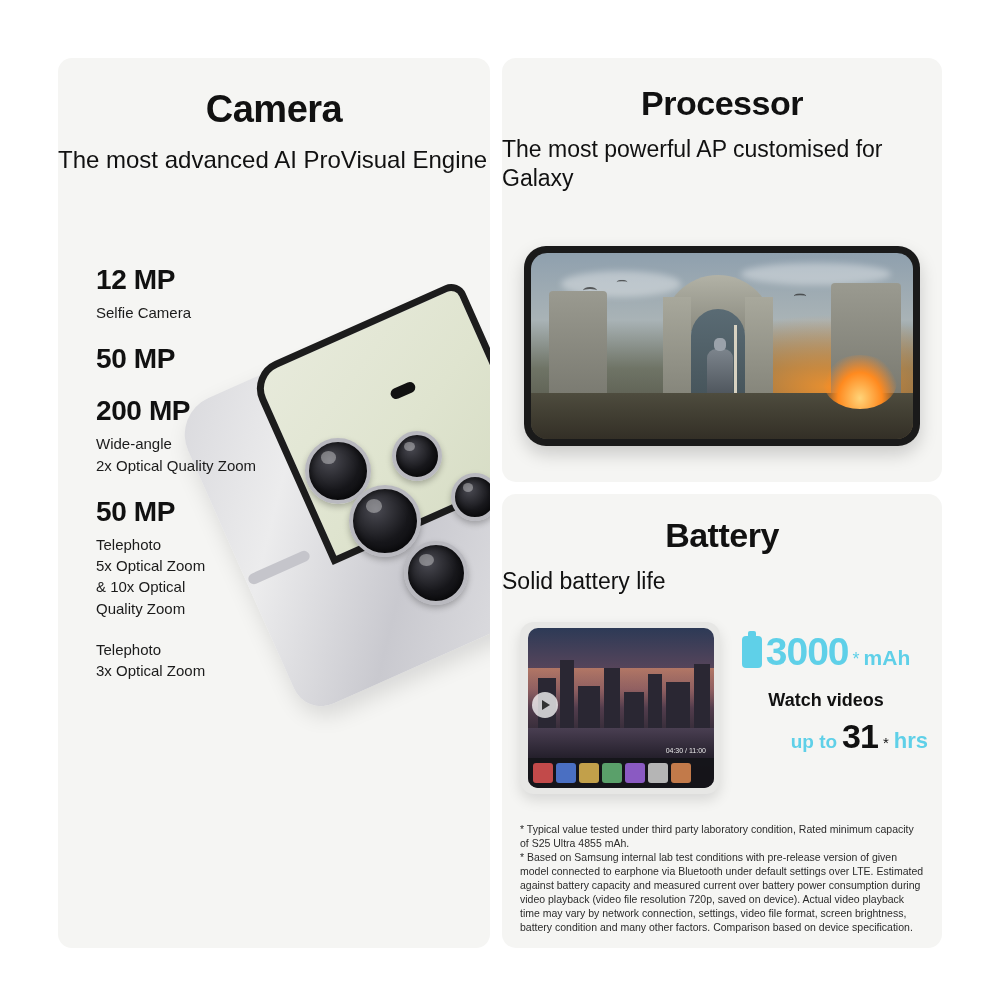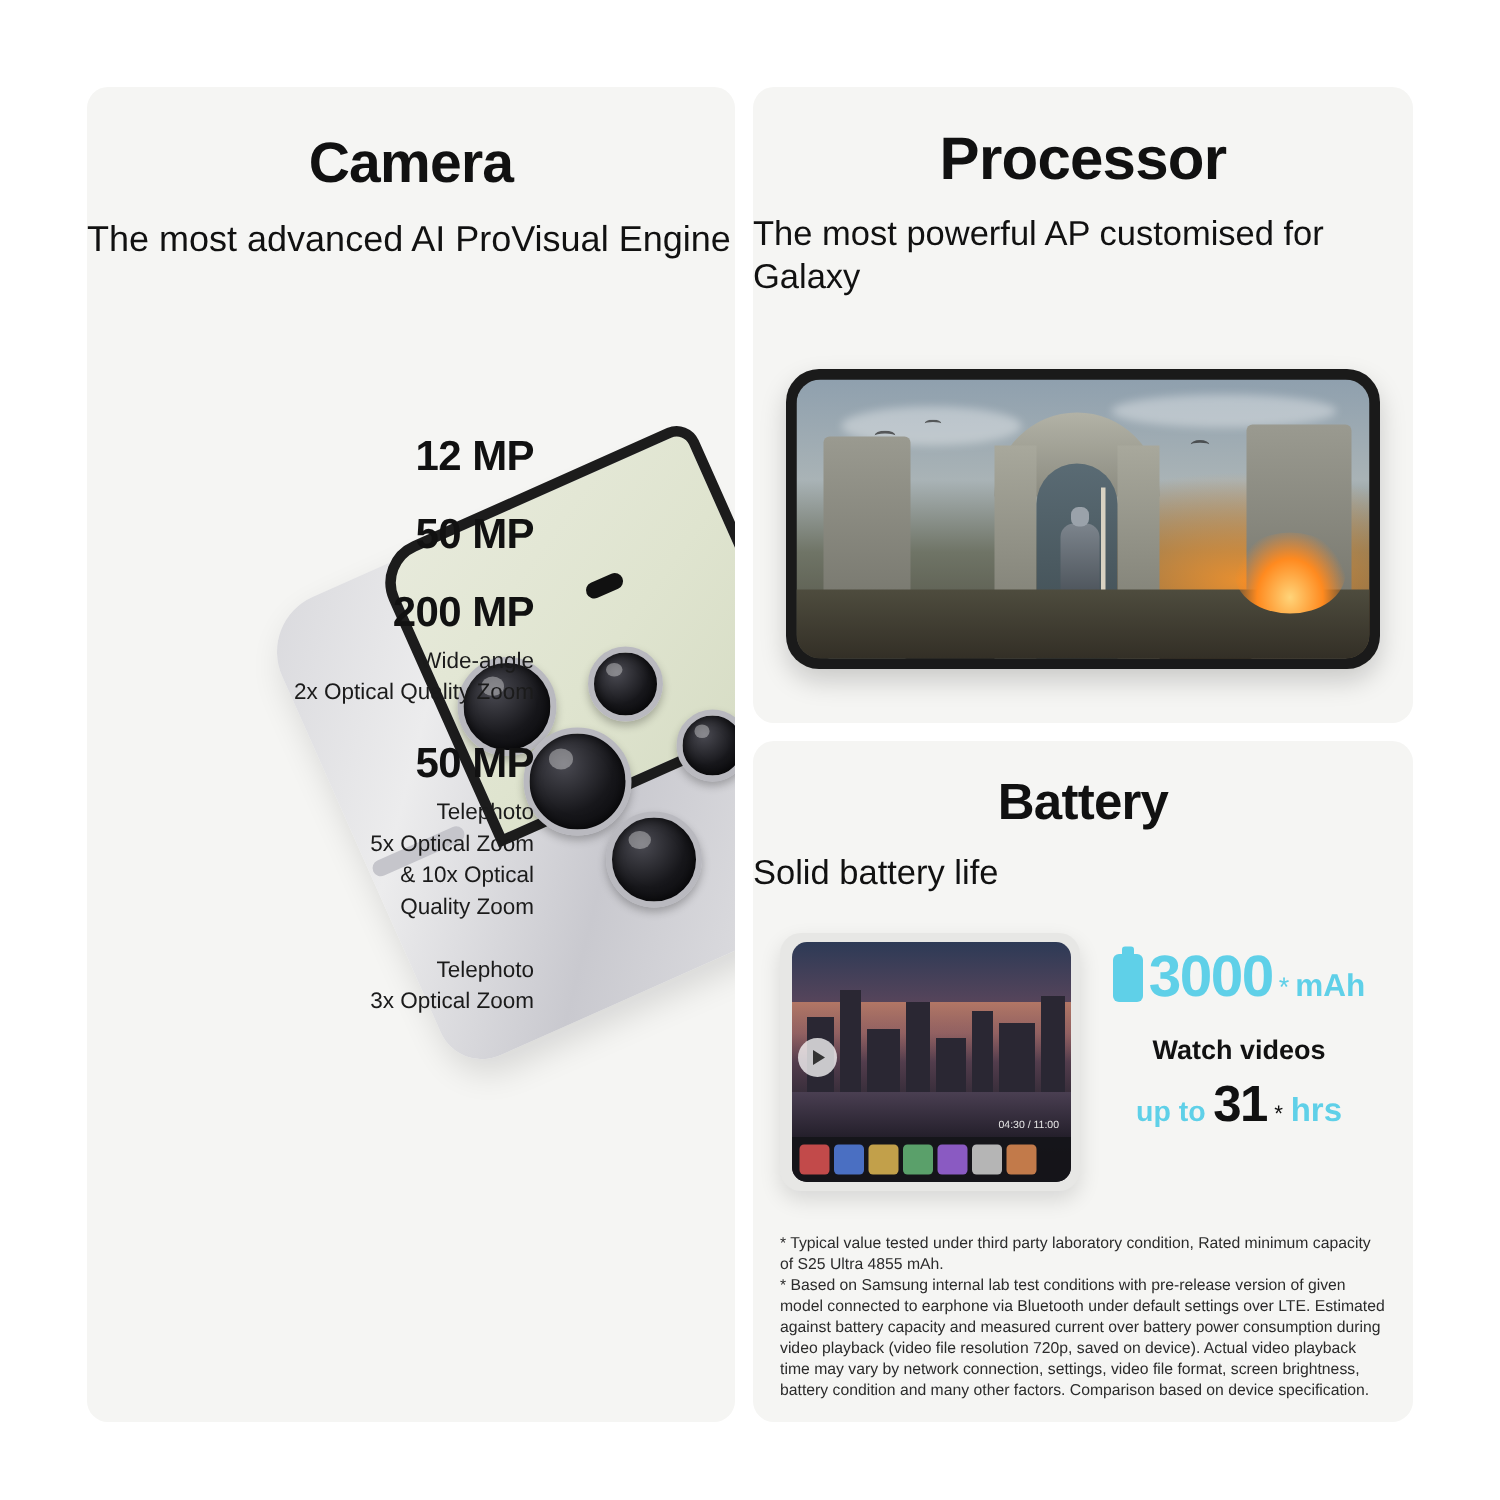--- a/index.html
+++ b/index.html
@@ -39,24 +39,23 @@
     line-height: 1.28;
   }
 
   
   #panel-camera .panel-title { font-size: 38px; margin-top: 30px; }
   #panel-camera .panel-sub   { font-size: 24px; margin-top: 14px; }
 
   .spec-list {
     position: absolute;
     left: 38px;
-    top: 230px;
+    top: 206px;
     width: 260px;
     z-index: 3;
-    text-align: right;
   }
   .spec { margin-bottom: 20px; }
   .spec-mp {
     font-size: 28px;
     font-weight: bold;
     color: #111111;
     letter-spacing: -0.4px;
     margin-bottom: 6px;
   }
   .spec-desc {
@@ -124,21 +123,21 @@
   .cam-sidebtn {
     position: absolute;
     left: 38px; top: 239px;
     width: 66px; height: 11px;
     background: #c5c5cb;
     border-radius: 6px;
     transform: rotate(-24deg);
   }
 
   
-  #panel-processor .panel-title { font-size: 40px; margin-top: 26px; text-align: center; }
+  #panel-processor .panel-title { font-size: 34px; margin-top: 26px; text-align: center; }
   #panel-processor .panel-sub   { font-size: 23px; margin-top: 12px; }
 
   .proc-phone {
     position: absolute;
     left: 22px; top: 188px;
     width: 396px; height: 200px;
     background: #1a1a1a;
     border-radius: 22px;
     padding: 7px;
     box-shadow: 0 8px 18px rgba(0,0,0,0.18);
@@ -316,21 +315,21 @@
   .watch-line {
     margin-top: 16px;
     font-size: 18px;
     font-weight: bold;
     color: #111;
   }
   .hrs-row {
     margin-top: 6px;
     display: flex;
     align-items: baseline;
-    justify-content: center;
+    justify-content: flex-end;
     gap: 5px;
   }
   .upto { font-size: 19px; font-weight: bold; color: #5fd0e8; }
   .hrs-num { font-size: 34px; font-weight: bold; color: #111; letter-spacing: -1px; }
   .hrs-star { font-size: 15px; color: #111; vertical-align: super; }
   .hrs-unit { font-size: 22px; font-weight: bold; color: #5fd0e8; }
 
   .footnotes {
     position: absolute;
     left: 18px; bottom: 14px;
@@ -359,20 +358,21 @@
       <div class="lens" id="lens1"></div>
       <div class="lens" id="lens2"></div>
       <div class="lens" id="lens3"></div>
       <div class="lens" id="lens4"></div>
       <div class="lens" id="lens5"></div>
     </div>
 
     <div class="spec-list">
       <div class="spec">
         <div class="spec-mp">12 MP</div>
+        <div class="spec-desc">Selfie Camera</div>
       </div>
       <div class="spec">
         <div class="spec-mp">50 MP</div>
       </div>
       <div class="spec">
         <div class="spec-mp">200 MP</div>
         <div class="spec-desc">Wide-angle
 2x Optical Quality Zoom</div>
       </div>
       <div class="spec">

